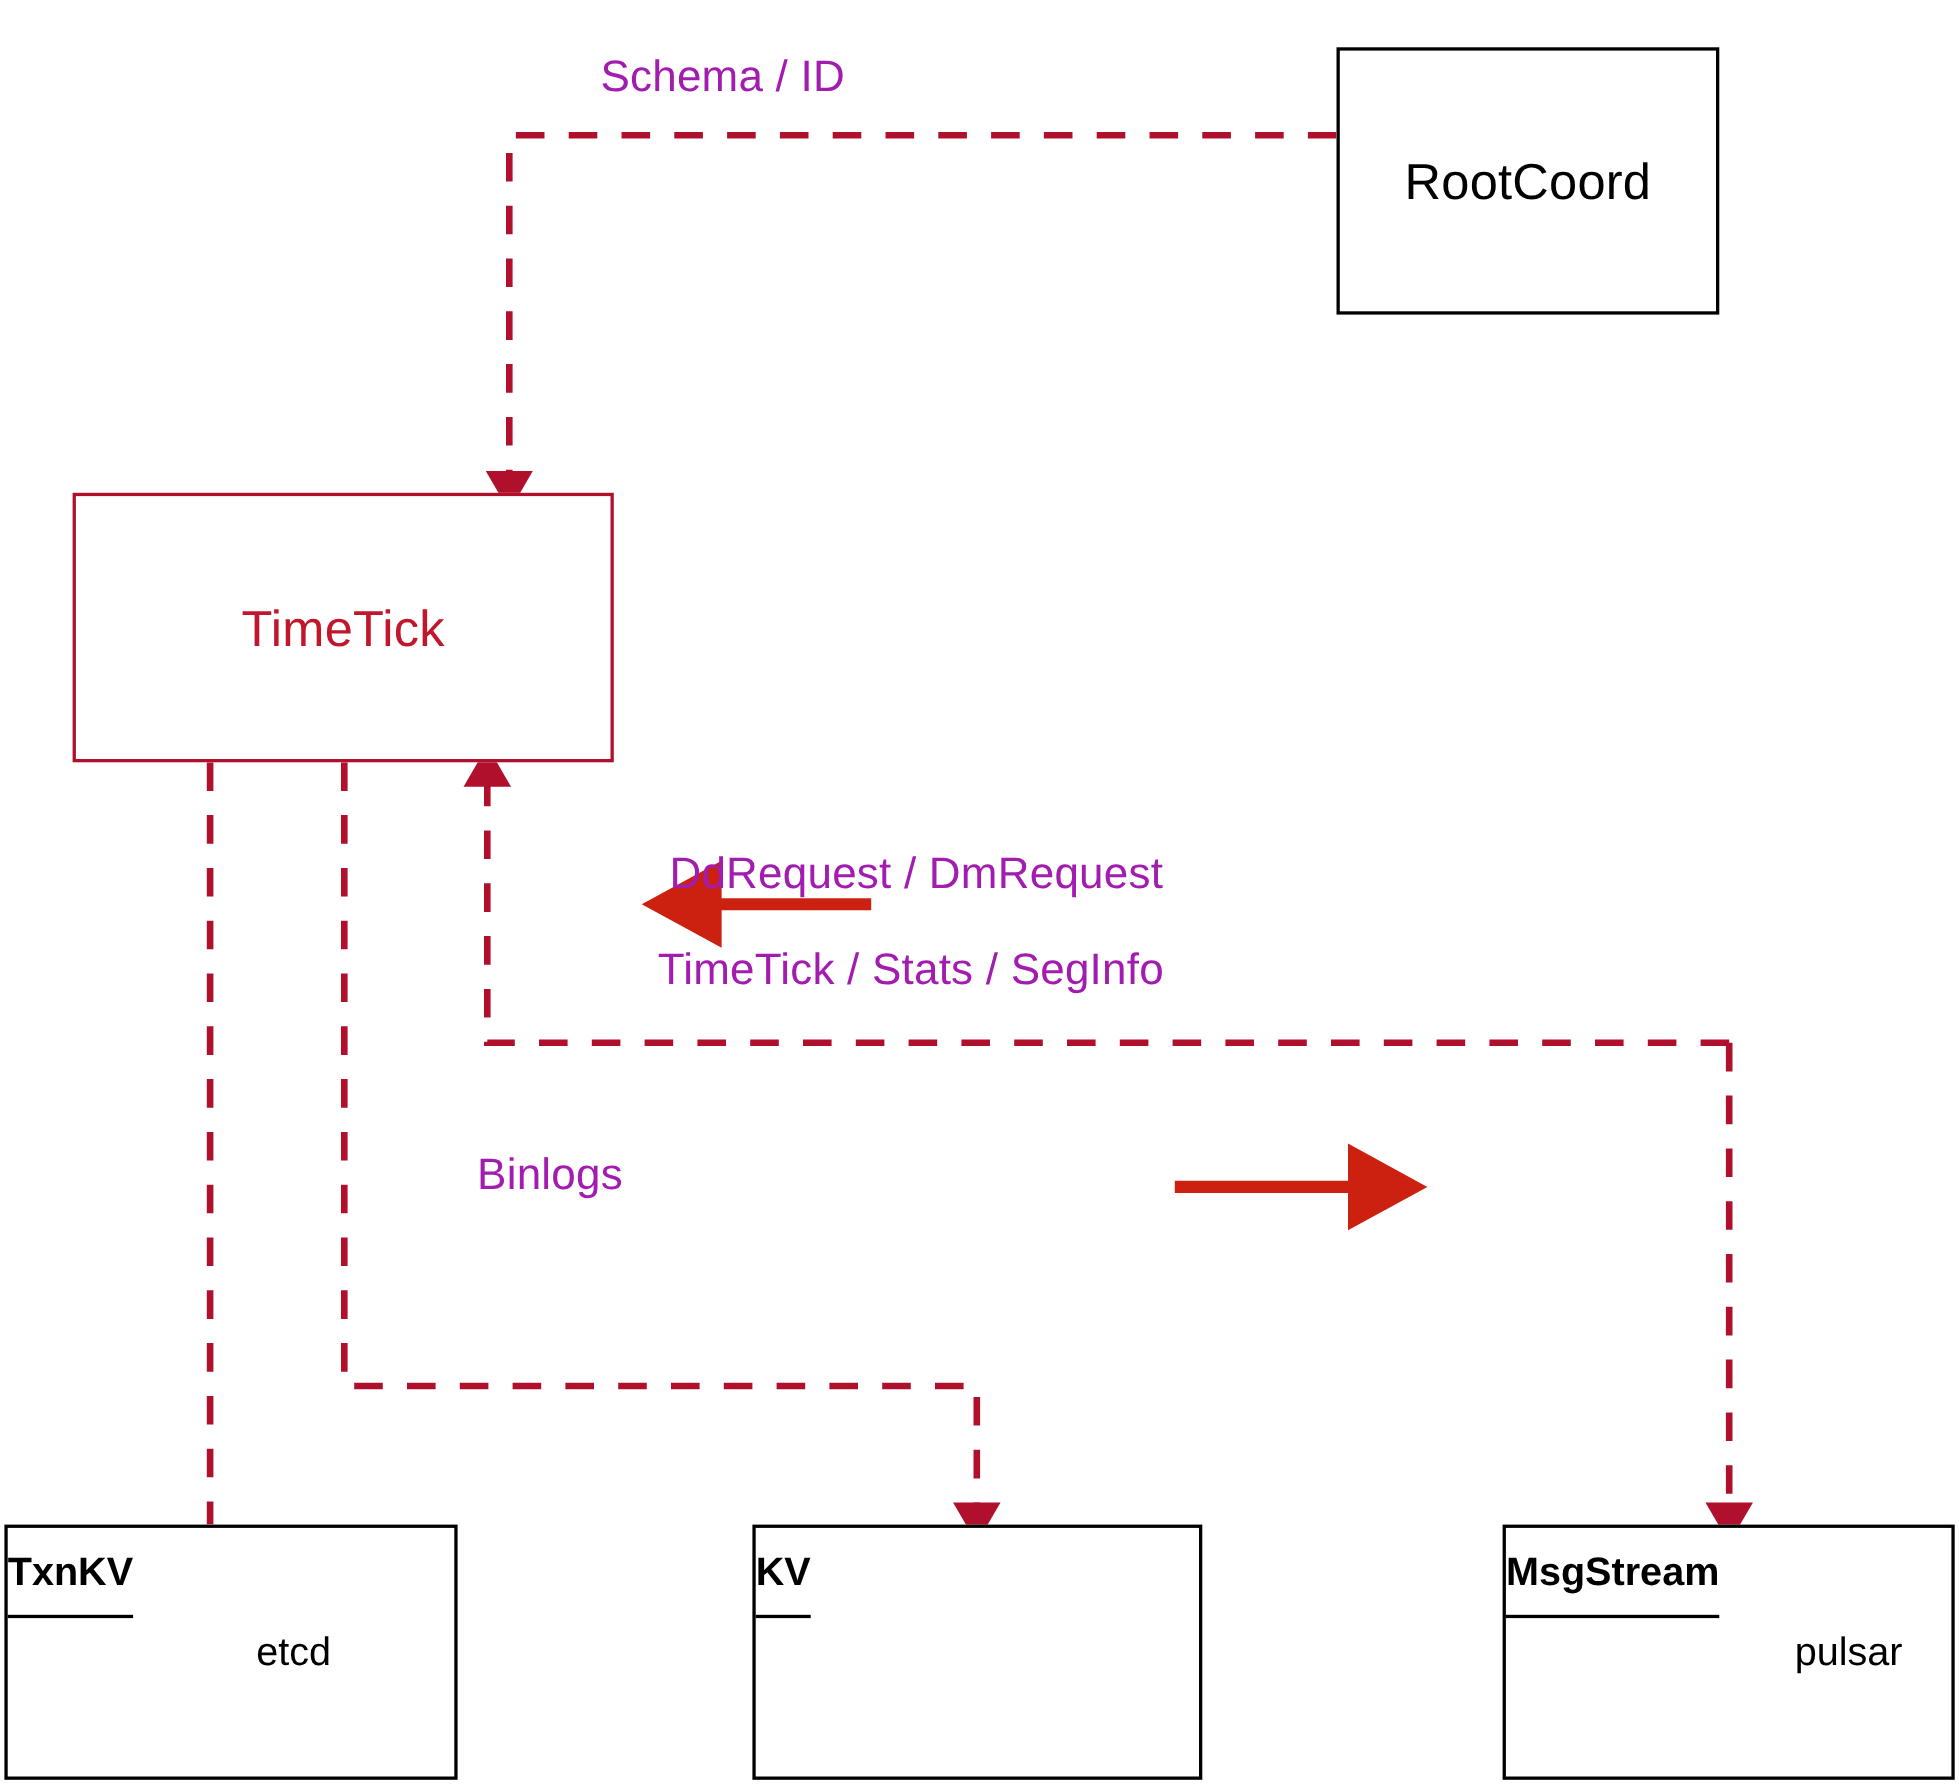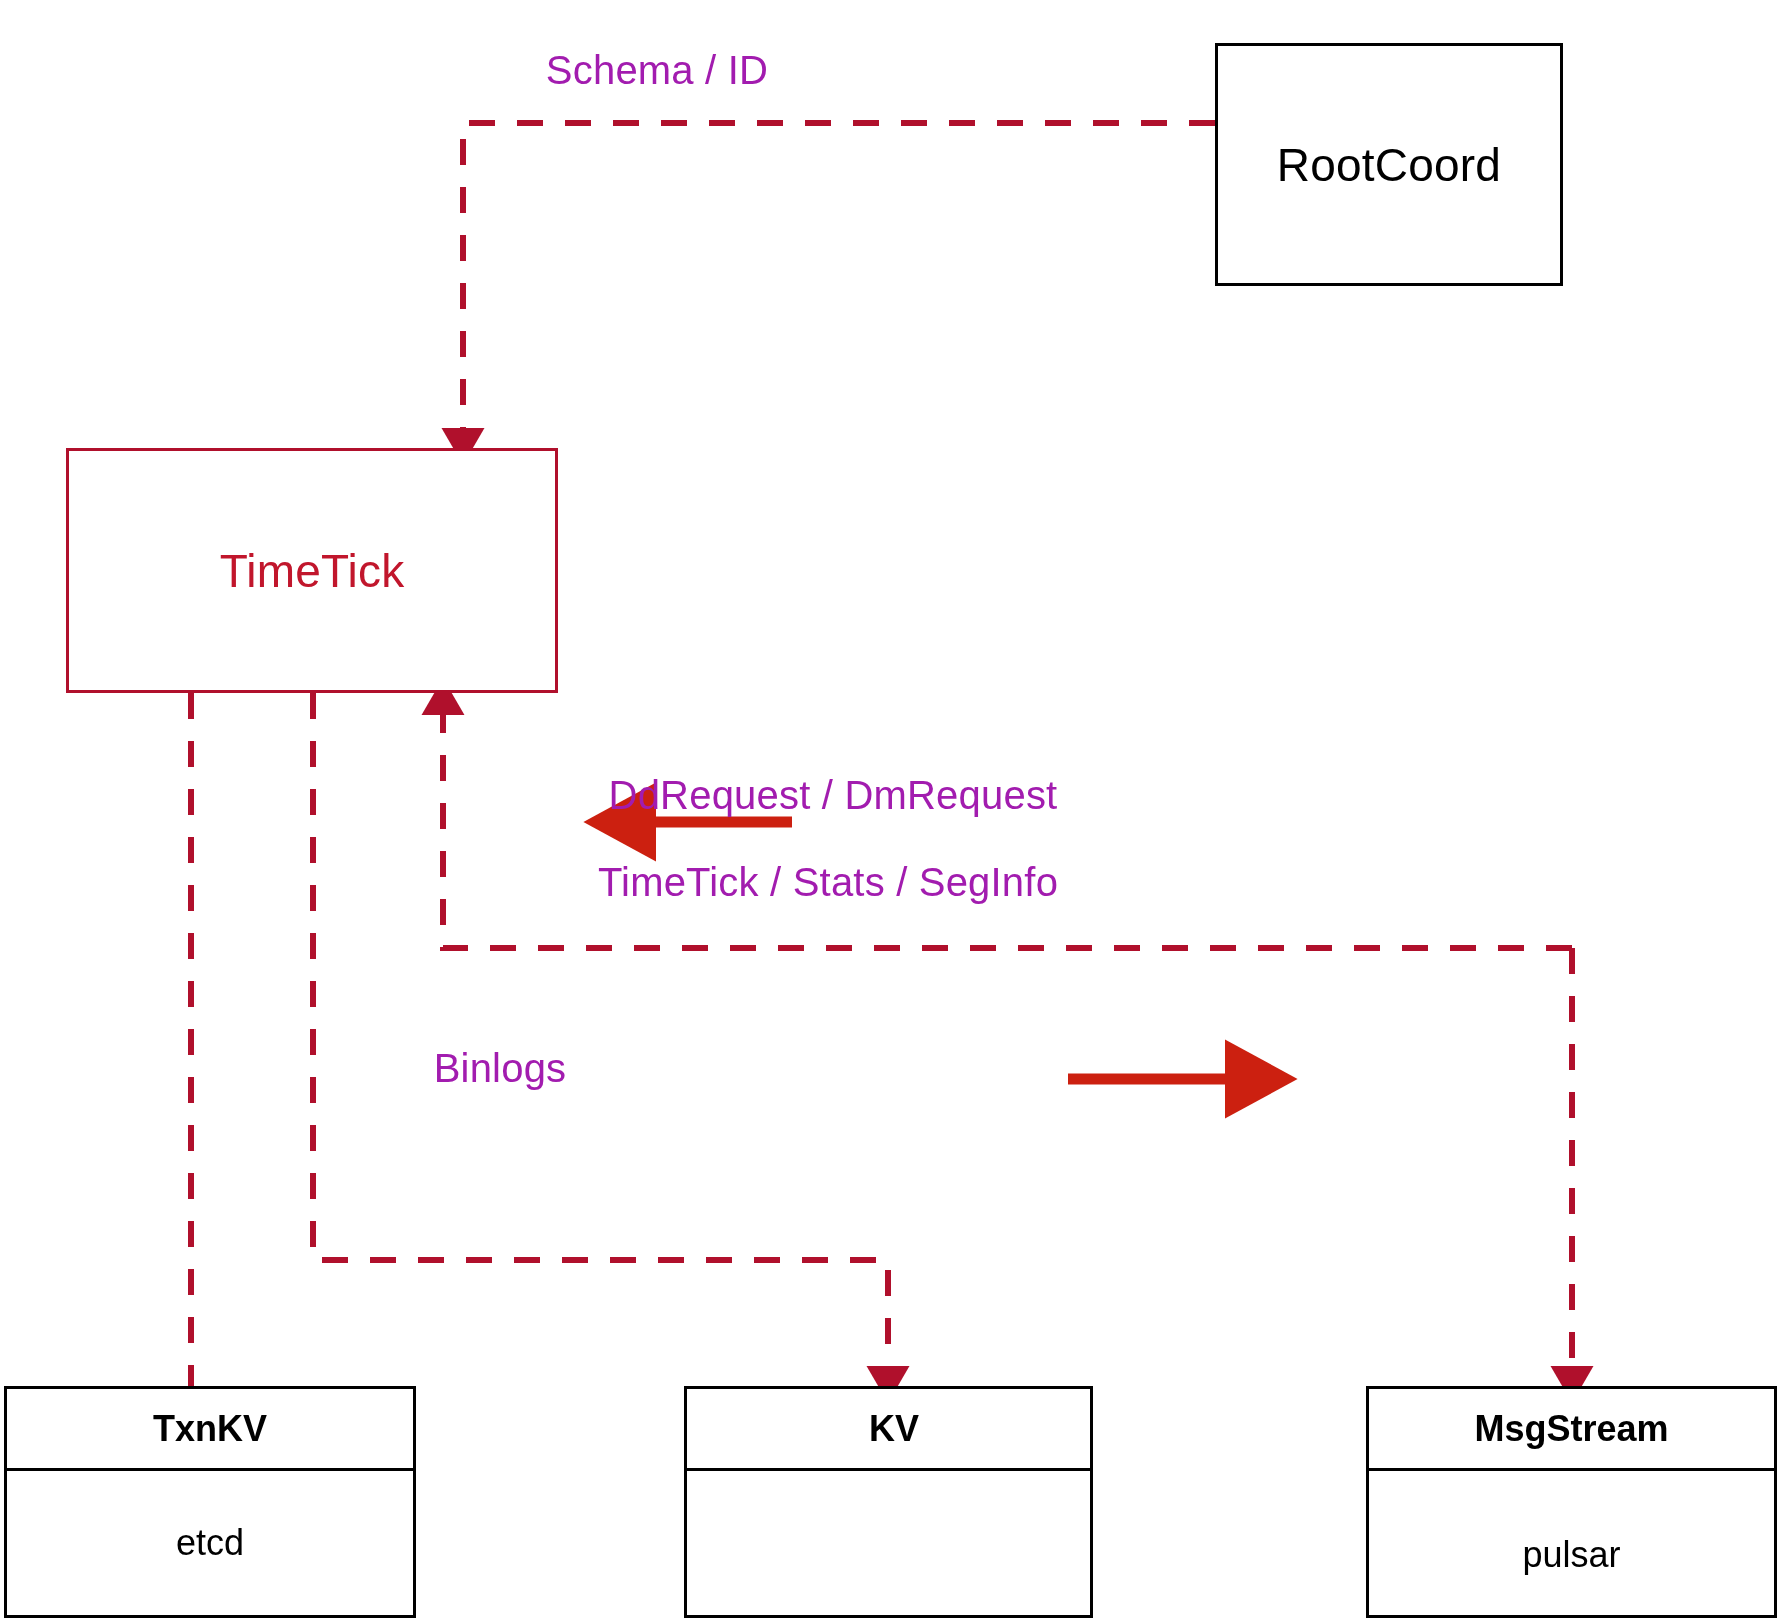--- a/index.html
+++ b/index.html
@@ -47,21 +47,21 @@
   }
   .node-accent .node-title {
     font-size: 46px;
     color: #C1162C;
     font-weight: 400;
     letter-spacing: 0.2px;
   }
   .node-split {
     border: 3px solid #000000;
     display: flex;
-    flex-direction: column;
+    flex-direction: row;
     background: #ffffff;
   }
   .node-split .split-head {
     border-bottom: 3px solid #000000;
     display: flex;
     align-items: center;
     justify-content: center;
     font-size: 36px;
     font-weight: bold;
     color: #000000;
@@ -139,21 +139,21 @@
   </div>
 
   <div class="node node-split" style="left:4px; top:1386px; width:412px; height:232px;">
     <div class="split-head" style="height:82px;">TxnKV</div>
     <div class="split-body">
       <div>etcd</div>
     </div>
   </div>
 
   <div class="node node-split" style="left:684px; top:1386px; width:409px; height:232px;">
-    <div class="split-head" style="height:82px;padding-left:11px;">KV</div>
+    <div class="split-head" style="height:82px;">KV</div>
   </div>
 
   <div class="node node-split" style="left:1366px; top:1386px; width:411px; height:232px;gap:24px;">
     <div class="split-head" style="height:82px;">MsgStream</div>
     <div class="split-body">
       <div>pulsar</div>
     </div>
   </div>
 
   <div class="edge-label" style="left:657px; top:70px;">Schema / ID</div>

